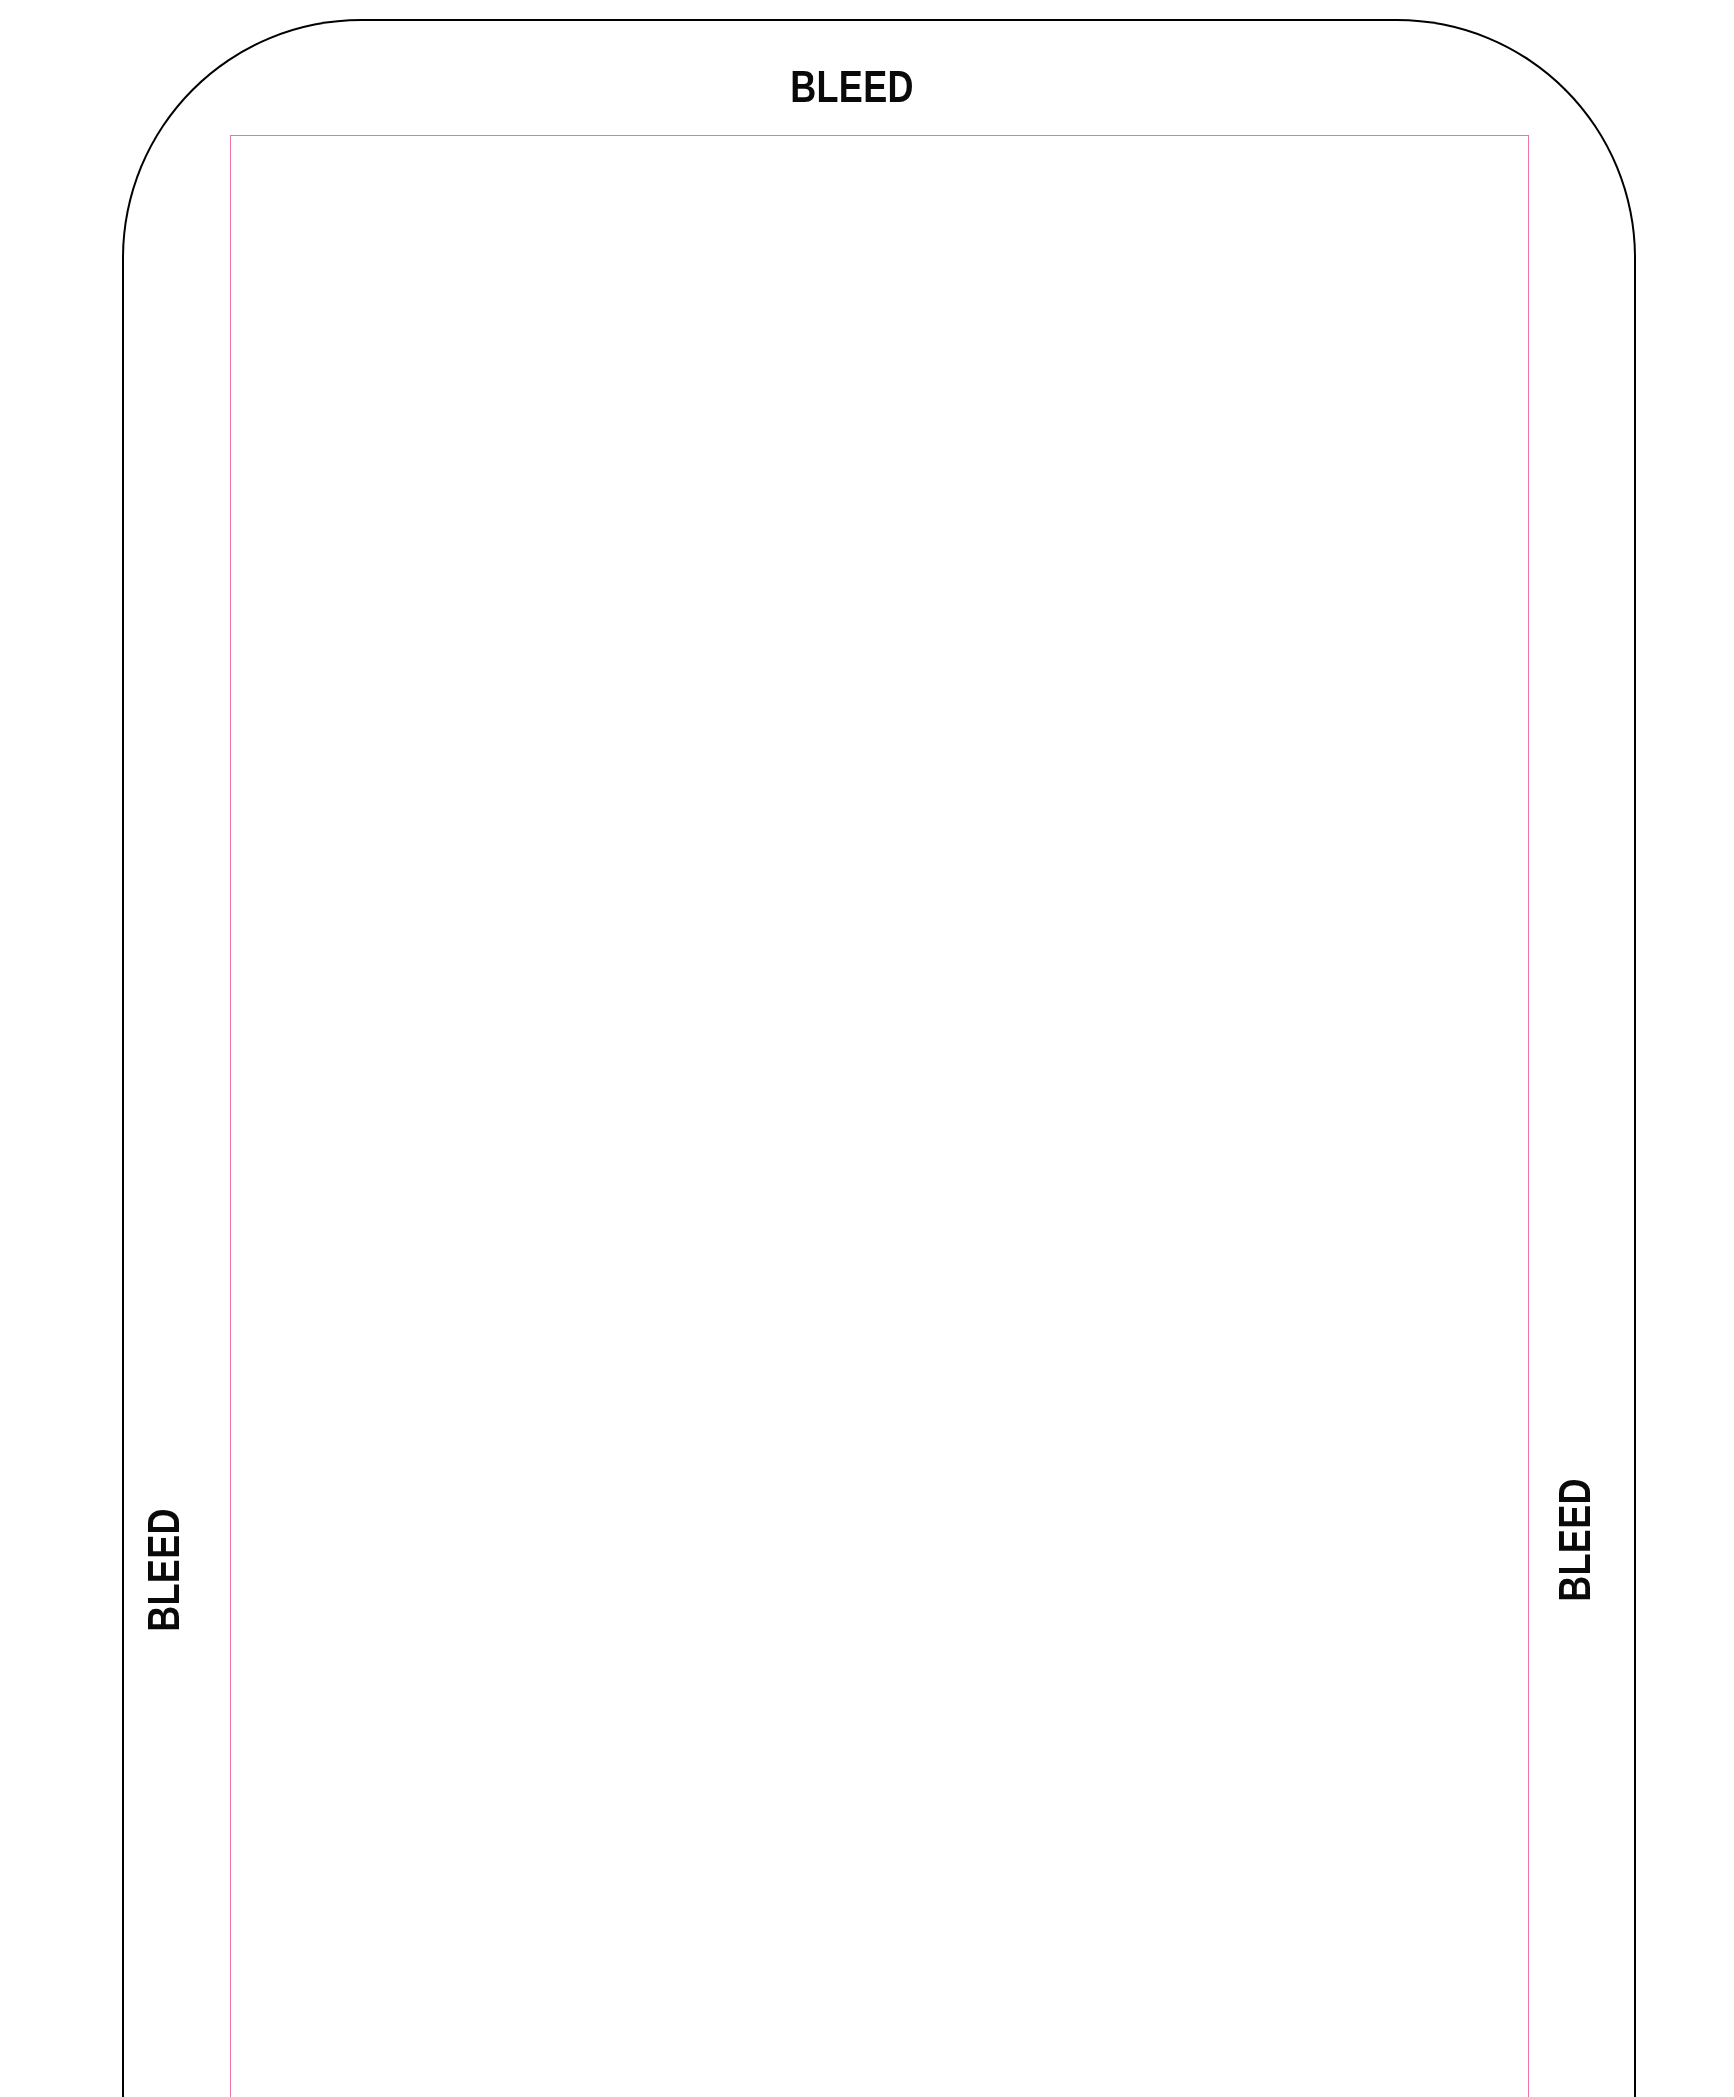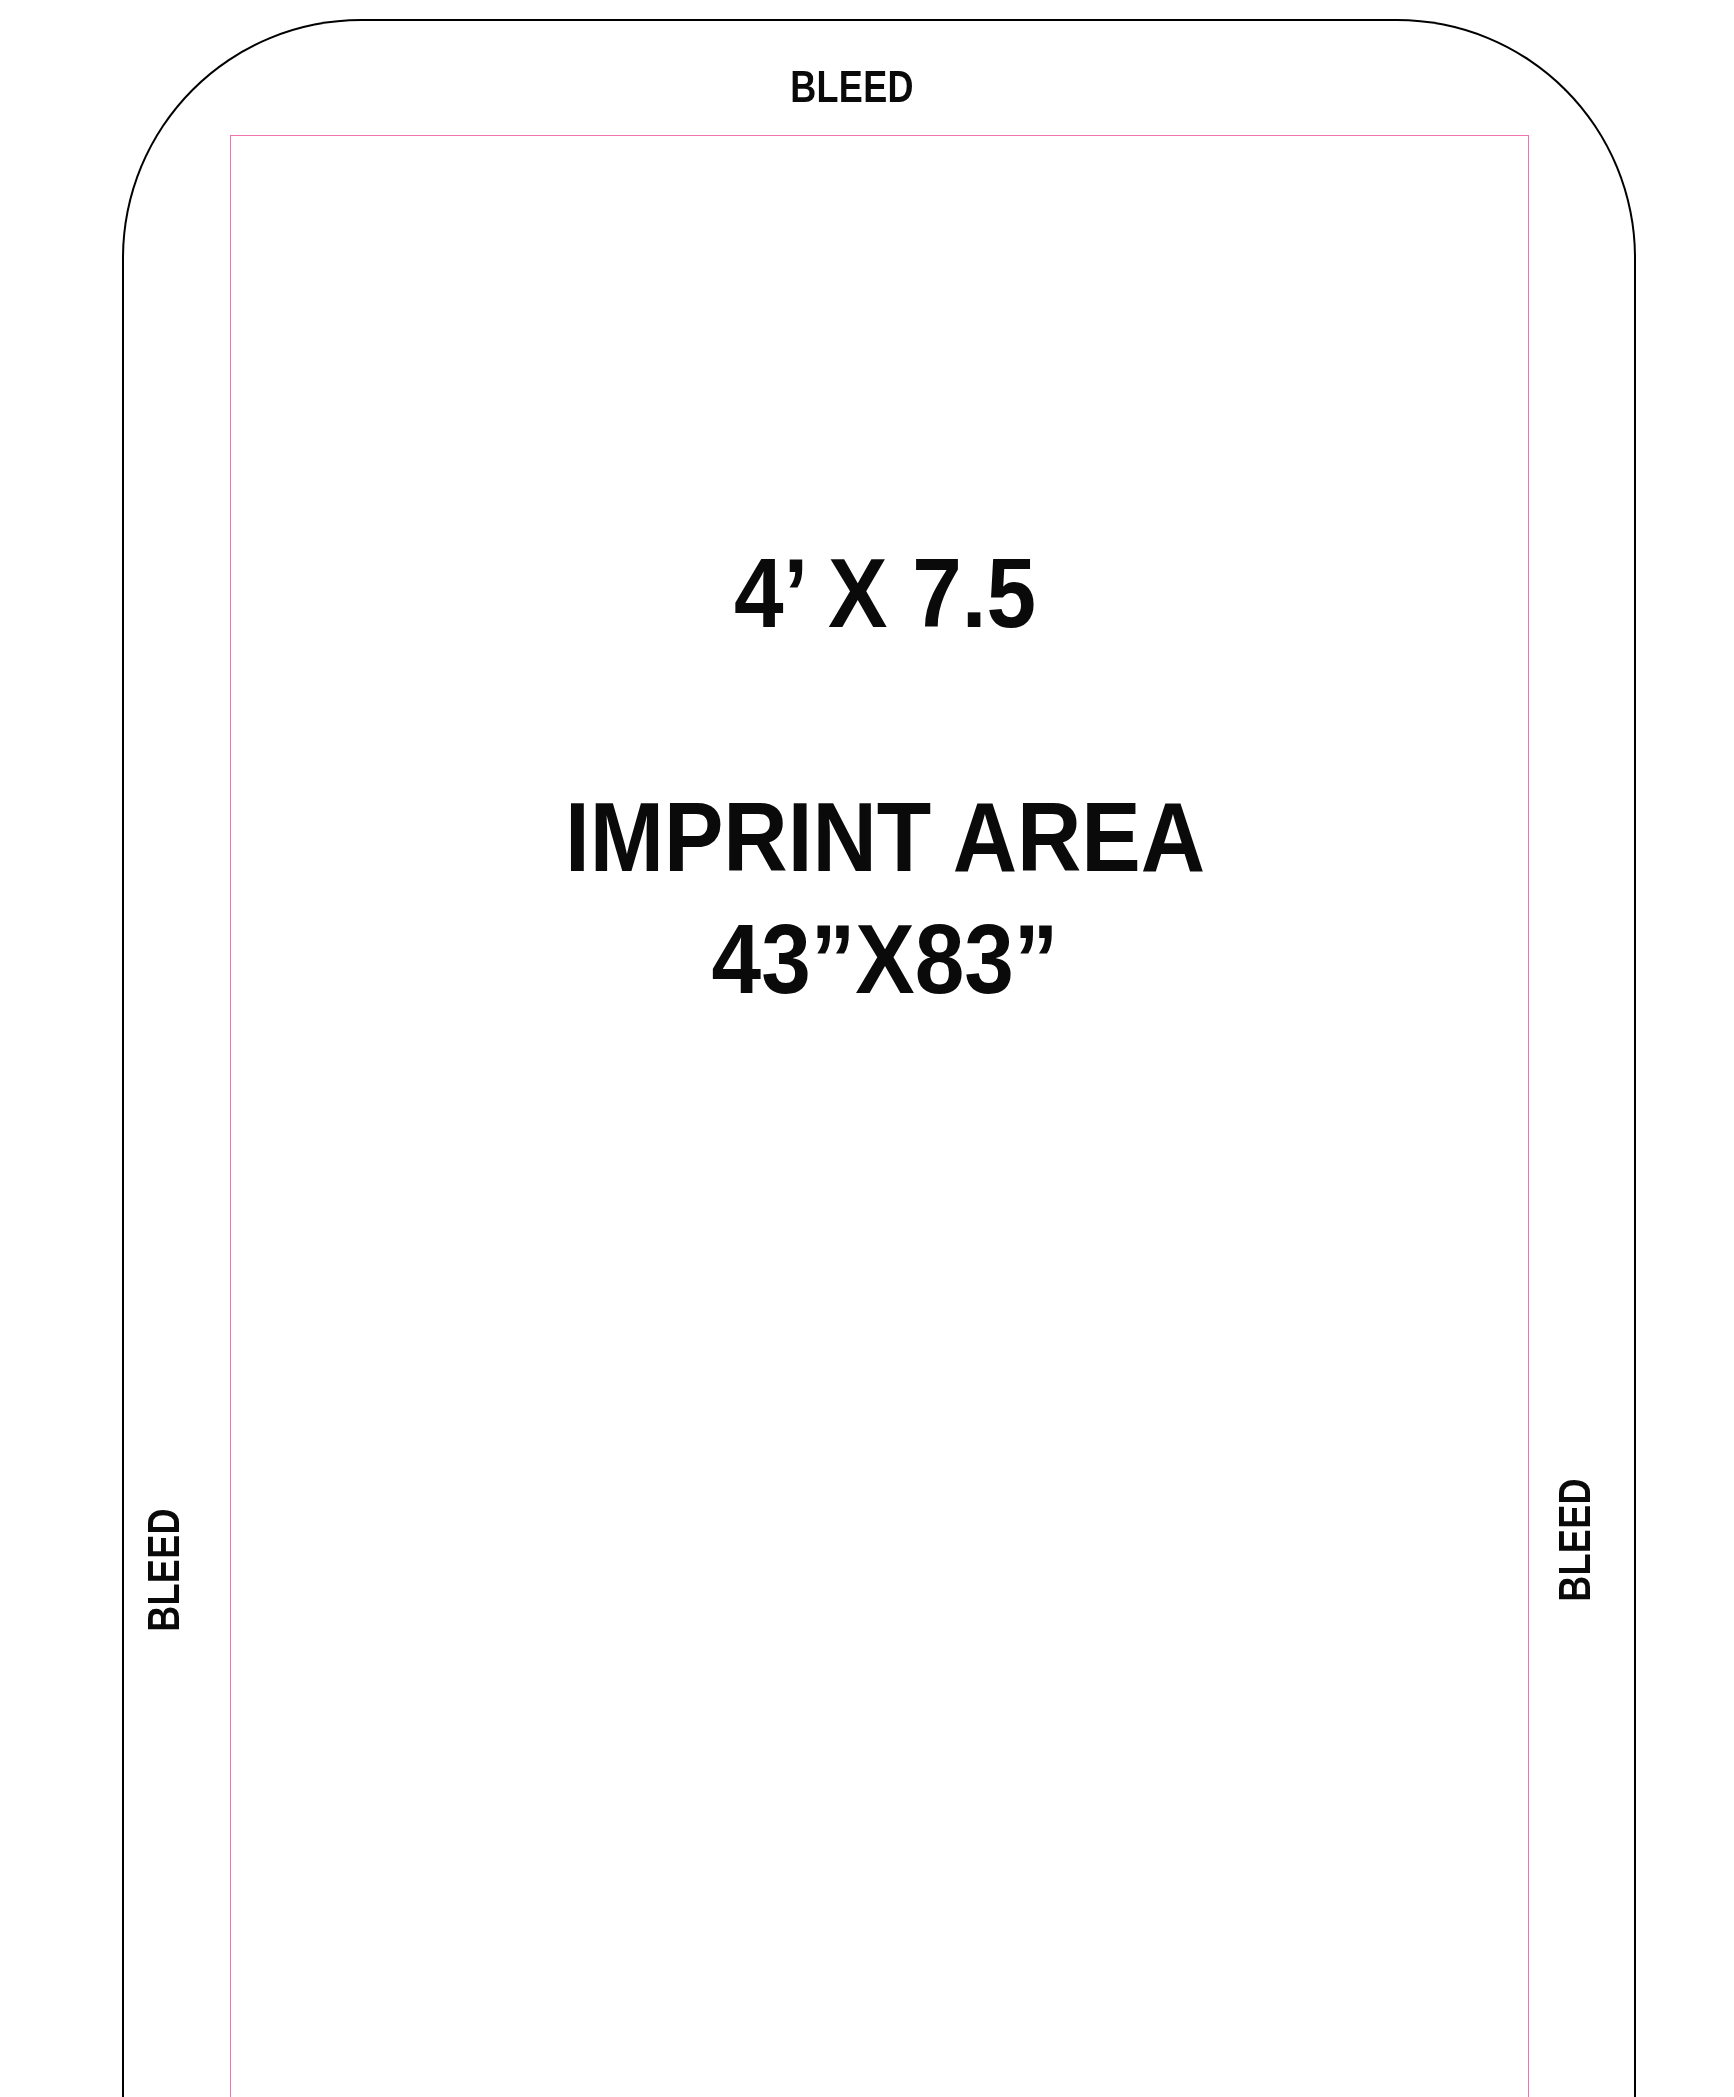--- a/index.html
+++ b/index.html
@@ -95,20 +95,15 @@
   </svg>
 
   <div class="banner"></div>
 
   <div class="imprint"></div>
 
   <div class="bleed bleed-top">BLEED</div>
   <div class="bleed bleed-left">BLEED</div>
   <div class="bleed bleed-right">BLEED</div>
 
-  <div class="center-text">
-    <span class="center-line">4’ X 7.5</span>
-    <span class="center-line imprint-title-line">IMPRINT AREA</span>
-    <span class="center-line">43”X83”</span>
-  </div>
 
 </div>
 
 
 </body></html>

